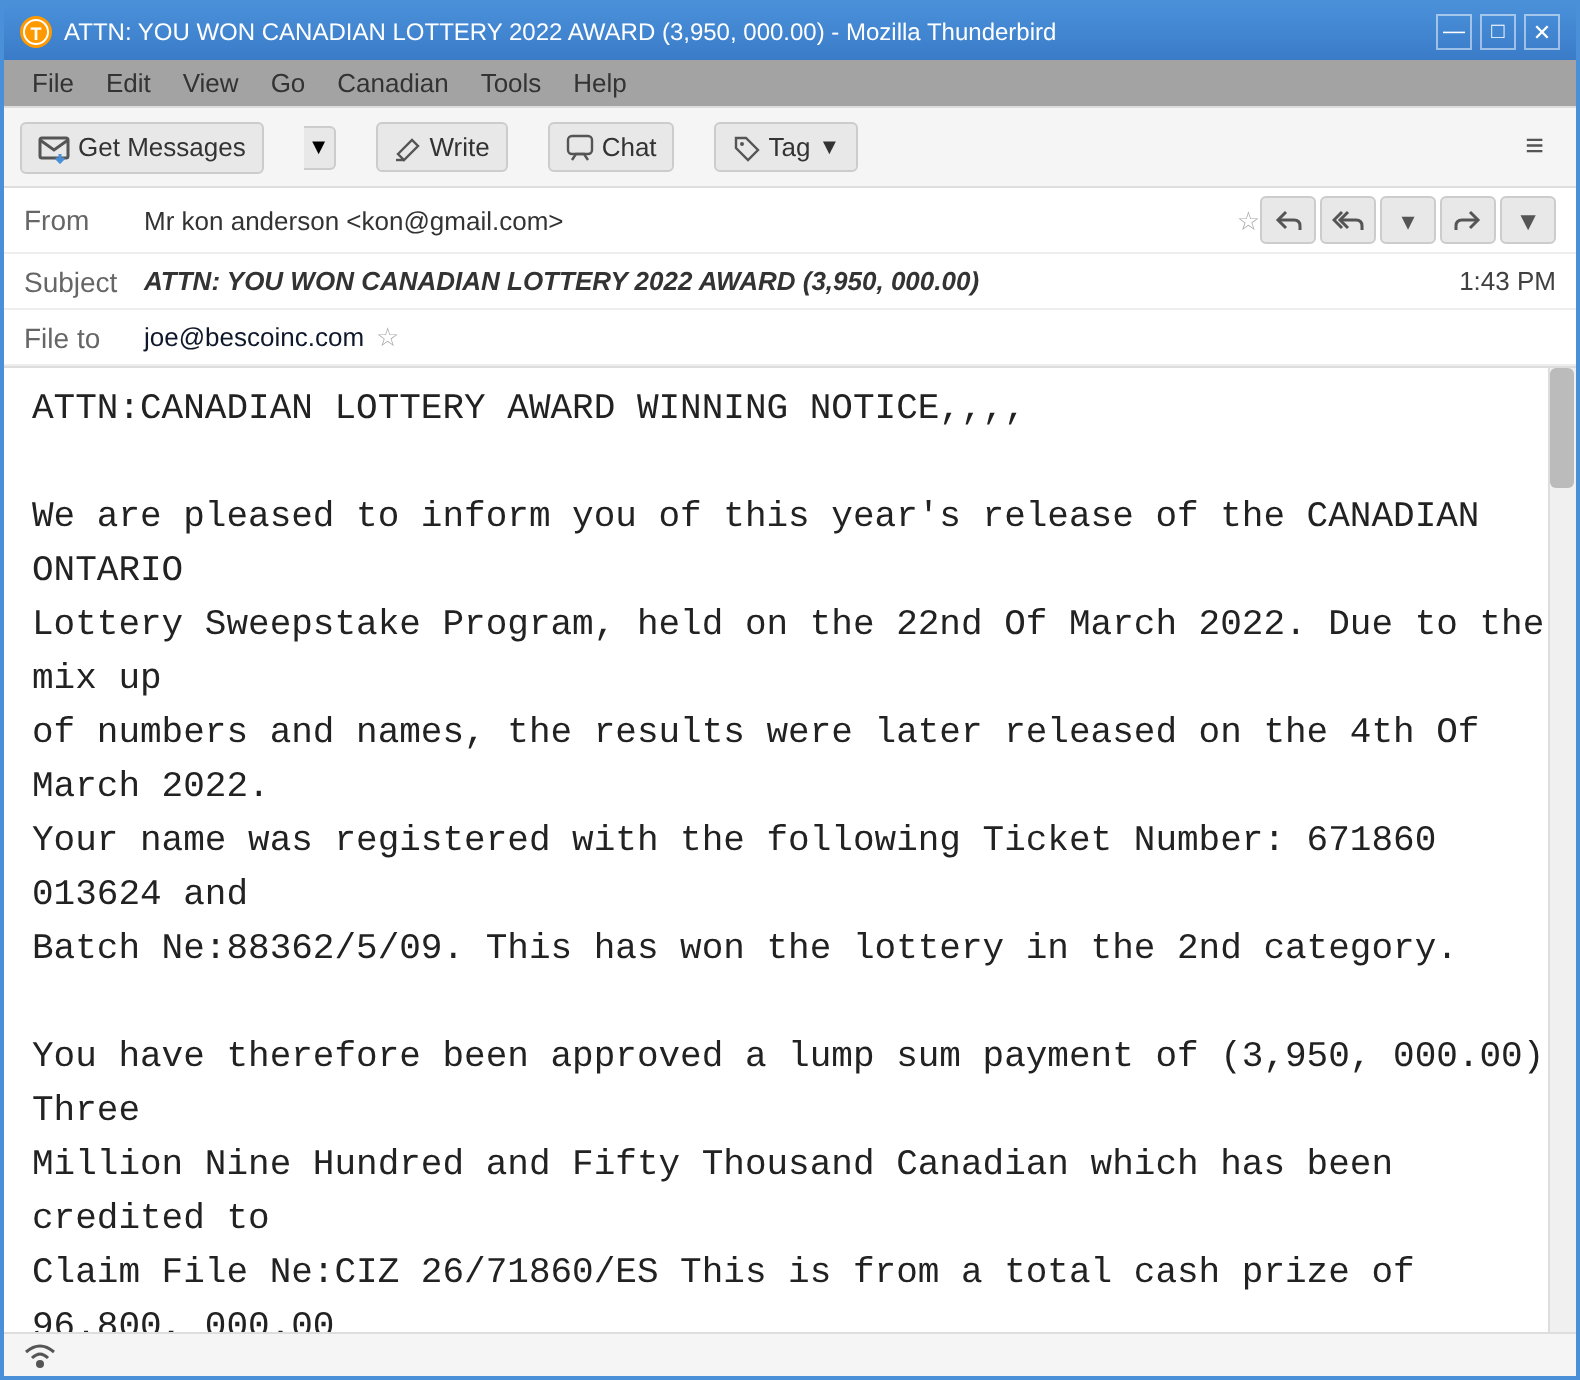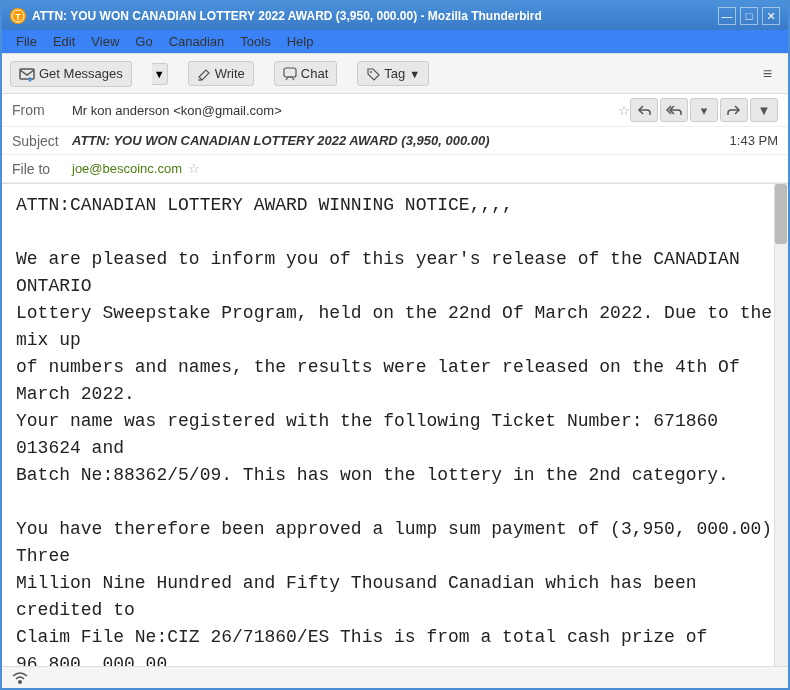--- a/index.html
+++ b/index.html
@@ -47,21 +47,21 @@
       display: flex;
       align-items: center;
       justify-content: center;
       font-size: 10px;
       color: white;
       font-weight: bold;
     }
 
     .title-bar-title {
       font-size: 12px;
-      font-weight: bold;
+      font-weight: normal;
       white-space: nowrap;
       overflow: hidden;
       text-overflow: ellipsis;
       max-width: 560px;
     }
 
     .title-bar-controls {
       display: flex;
       gap: 4px;
     }
@@ -74,21 +74,21 @@
       color: white;
       font-size: 11px;
       cursor: pointer;
       display: flex;
       align-items: center;
       justify-content: center;
     }
 
     
     .menu-bar {
-      background: #3b82f6;
+      background: #a3a3a3;
       border-bottom: 1px solid #ddd;
       display: flex;
       align-items: center;
       padding: 2px 8px;
       gap: 4px;
       height: 24px;
     }
 
     .menu-item {
       padding: 2px 6px;
@@ -205,21 +205,21 @@
       border-radius: 3px;
       cursor: pointer;
       display: flex;
       align-items: center;
       justify-content: center;
       font-size: 13px;
       color: #555;
     }
 
     .reply-to-link {
-      color: #4d7c0f;
+      color: #0f172a;
       text-decoration: none;
       cursor: pointer;
     }
 
     
     .email-body-container {
       flex: 1;
       overflow-y: auto;
       background: #fff;
       position: relative;

